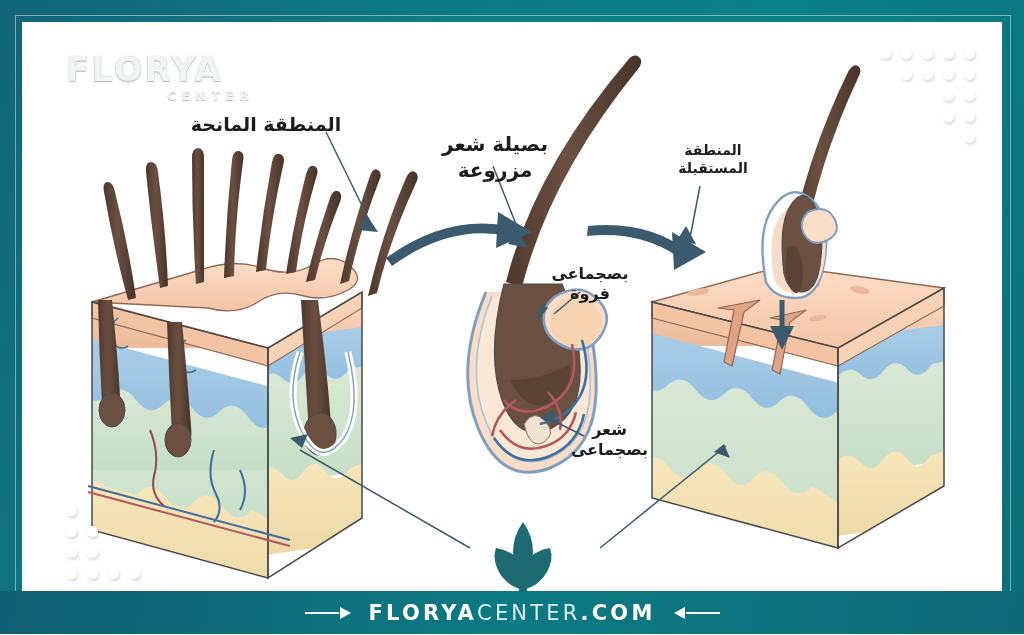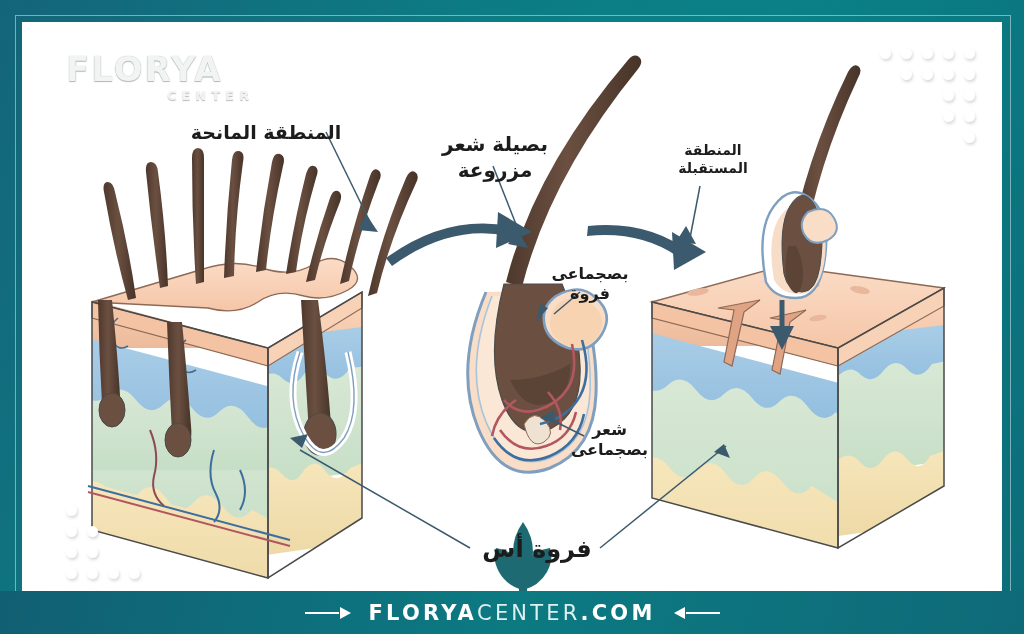--- a/index.html
+++ b/index.html
@@ -53,21 +53,21 @@
 
   
   .dot{position:absolute;width:11px;height:11px;border-radius:50%;
     background:#ffffff;box-shadow:1px 2px 3px rgba(120,130,140,.30);}
 
   
   .lbl{
     position:absolute;direction:rtl;text-align:center;color:#1c1c1c;
     font-weight:bold;line-height:1.28;white-space:pre-line;
   }
-  #lblDonor{left:186px;top:112px;width:160px;font-size:19px;margin-top:8px;}
+  #lblDonor{left:186px;top:112px;width:160px;font-size:19px;}
   #lblGraft{left:430px;top:132px;width:130px;font-size:20px;}
   #lblRecipient{left:648px;top:142px;width:130px;font-size:14px;}
   #lblSeb{left:540px;top:264px;width:100px;font-size:16px;}
   #lblHair{left:562px;top:420px;width:95px;font-size:16px;}
   #lblScalp{left:452px;top:534px;width:170px;font-size:24px;}
 
   
   #plantMark{position:absolute;left:484px;top:518px;width:78px;height:80px;}
 
   svg{display:block;overflow:visible;}
@@ -334,21 +334,20 @@
 بصجماعى</div>
 
   <svg id="plantMark" viewBox="0 0 78 80">
     <g fill="#1d6a73">
       <path d="M39 4 q10 14 10 30 q0 18 -10 32 q-10 -14 -10 -32 q0 -16 10 -30 Z"></path>
       <path d="M12 30 q16 2 26 16 q9 13 1 26 q-16 -4 -24 -18 q-7 -13 -3 -24 Z"></path>
       <path d="M66 30 q4 11 -3 24 q-8 14 -24 18 q-8 -13 1 -26 q10 -14 26 -16 Z"></path>
       <path d="M35 44 h8 v36 h-8 Z"></path>
     </g>
   </svg>
-  <div class="lbl" id="lblScalp">فروة أس</div>
 
   <div id="footer">
     <span class="farrow r">
         <i></i>
         <b></b>
       </span>
     <span id="footText">
       <span class="b">FLORYA</span><span class="t">CENTER</span><span class="b">.COM</span>
     </span>
     <span class="farrow l">

